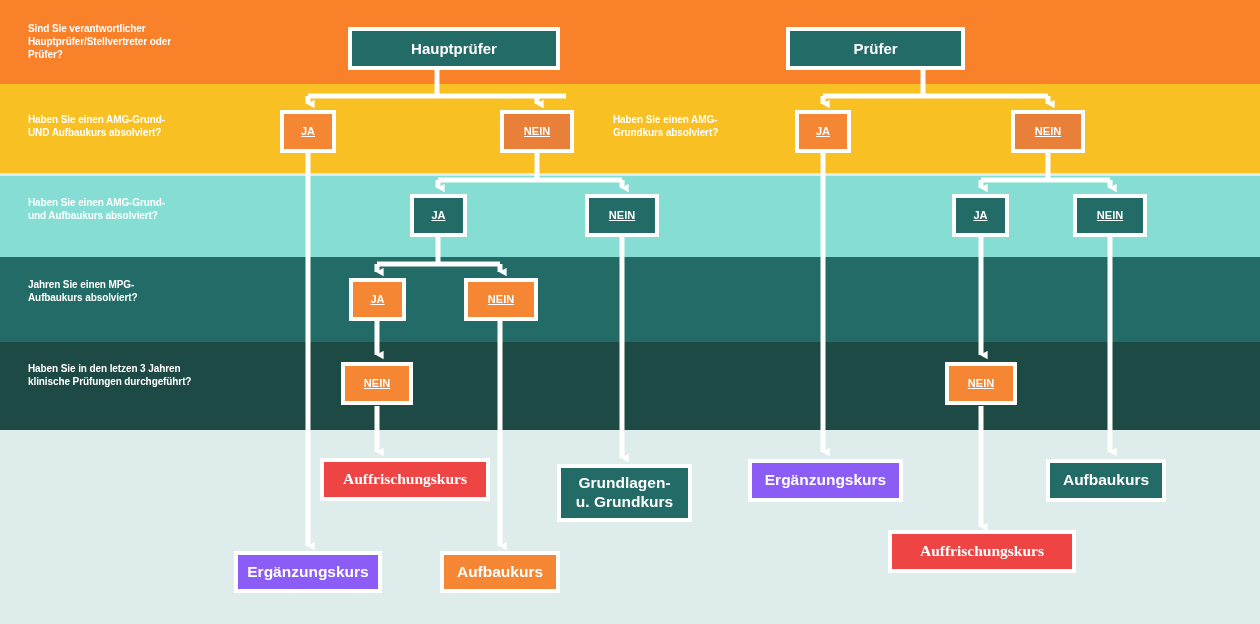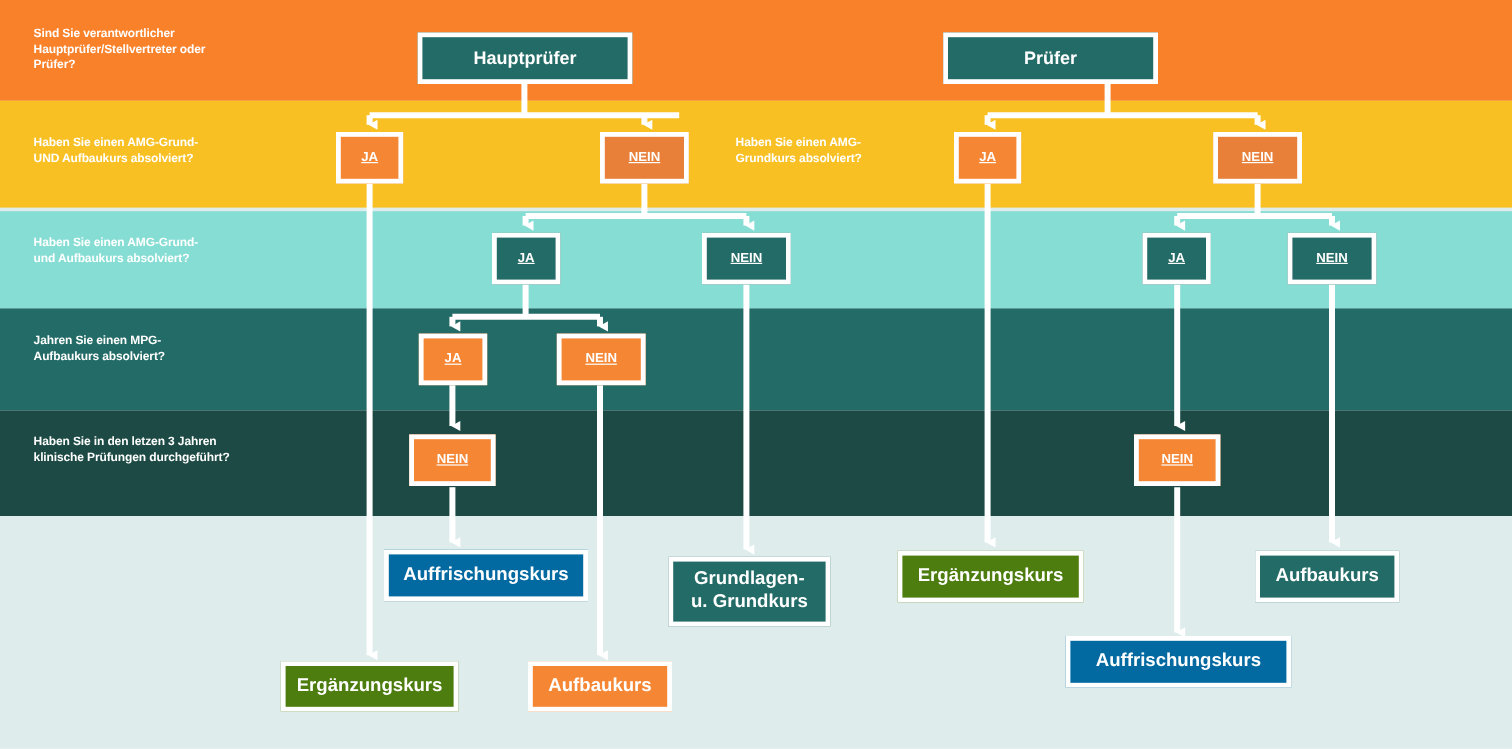--- a/index.html
+++ b/index.html
@@ -31,24 +31,24 @@
     justify-content:center;
     text-align:center;
     color:#ffffff;
     font-weight:bold;
     font-size:15px;
     line-height:1.2;
     white-space:pre-line;
     z-index:3;
   }
   .n-teal{background:#236b66;}
-  .n-darkteal{background:#0369a1;}
+  .n-darkteal{background:#ef4444;font-family:Liberation Serif, serif;}
   .n-orange{background:#f58634;}
   .n-orange2{background:#e8803a;}
-  .n-mint{background:#4d7c0f;}
+  .n-mint{background:#8b5cf6;}
   .node.small{font-size:11px;text-decoration:underline;}
   .node.result{font-size:15.5px;}
 </style>
 </head>
 <body>
 
 <div id="chart">
 
   <div class="band" style="top:0px;height:84px;background:#f9812a;"></div>
   <div class="band" style="top:84px;height:89px;background:#f8c022;"></div>
@@ -117,21 +117,21 @@
       <path d="M1110,180 L1110,188" marker-end="url(#ah)"></path>
 
       <path d="M981,237 L981,355" marker-end="url(#ah)"></path>
 
       <path d="M981,406 L981,527" marker-end="url(#ah)"></path>
 
       <path d="M1110,237 L1110,452" marker-end="url(#ah)"></path>
     </g>
   </svg>
 
-  <div class="node n-teal" style="left:348px;top:27px;width:179px;height:43px;">Hauptprüfer</div>
+  <div class="node n-teal" style="left:348px;top:27px;width:212px;height:43px;">Hauptprüfer</div>
   <div class="node n-teal" style="left:786px;top:27px;width:179px;height:43px;">Prüfer</div>
 
   <div class="node n-orange small" style="left:280px;top:110px;width:56px;height:43px;">JA</div>
   <div class="node n-orange2 small" style="left:500px;top:110px;width:74px;height:43px;">NEIN</div>
   <div class="node n-orange small" style="left:795px;top:110px;width:56px;height:43px;">JA</div>
   <div class="node n-orange2 small" style="left:1011px;top:110px;width:74px;height:43px;">NEIN</div>
 
   <div class="node n-teal small" style="left:410px;top:194px;width:57px;height:43px;">JA</div>
   <div class="node n-teal small" style="left:585px;top:194px;width:74px;height:43px;">NEIN</div>
   <div class="node n-teal small" style="left:952px;top:194px;width:57px;height:43px;">JA</div>

